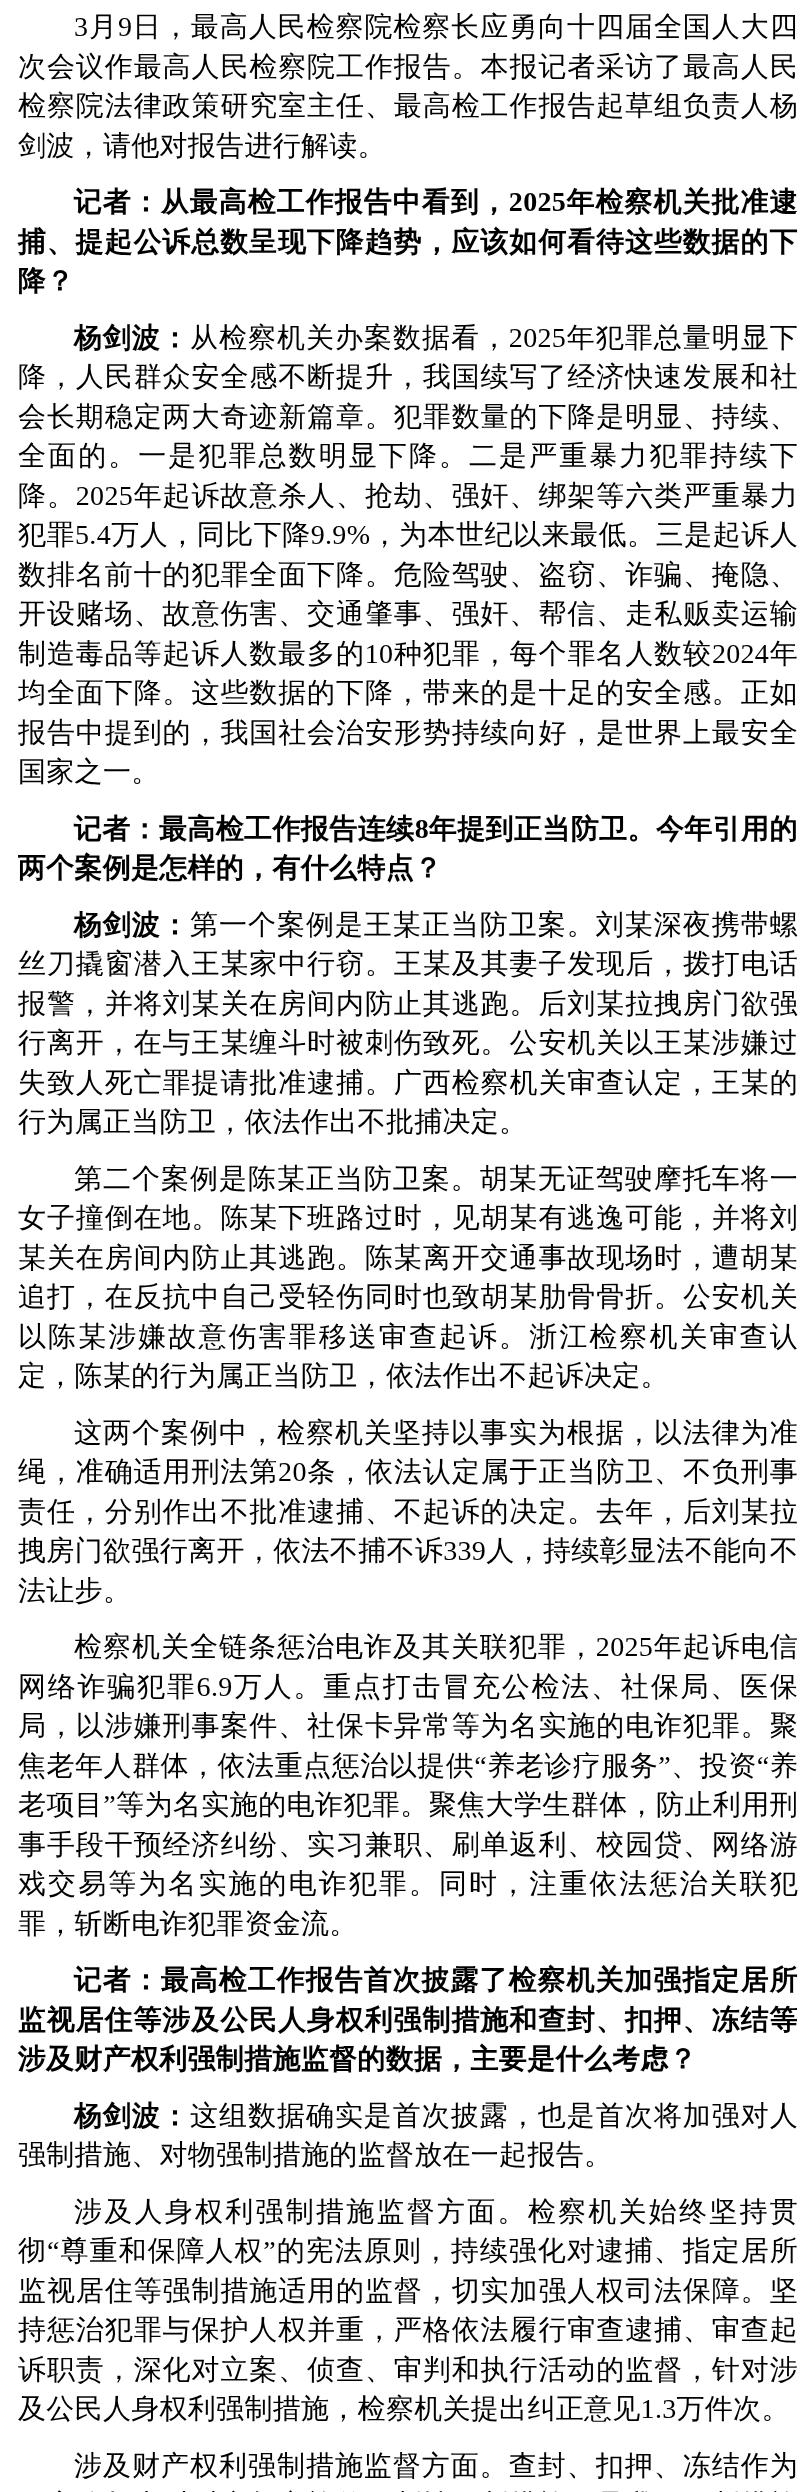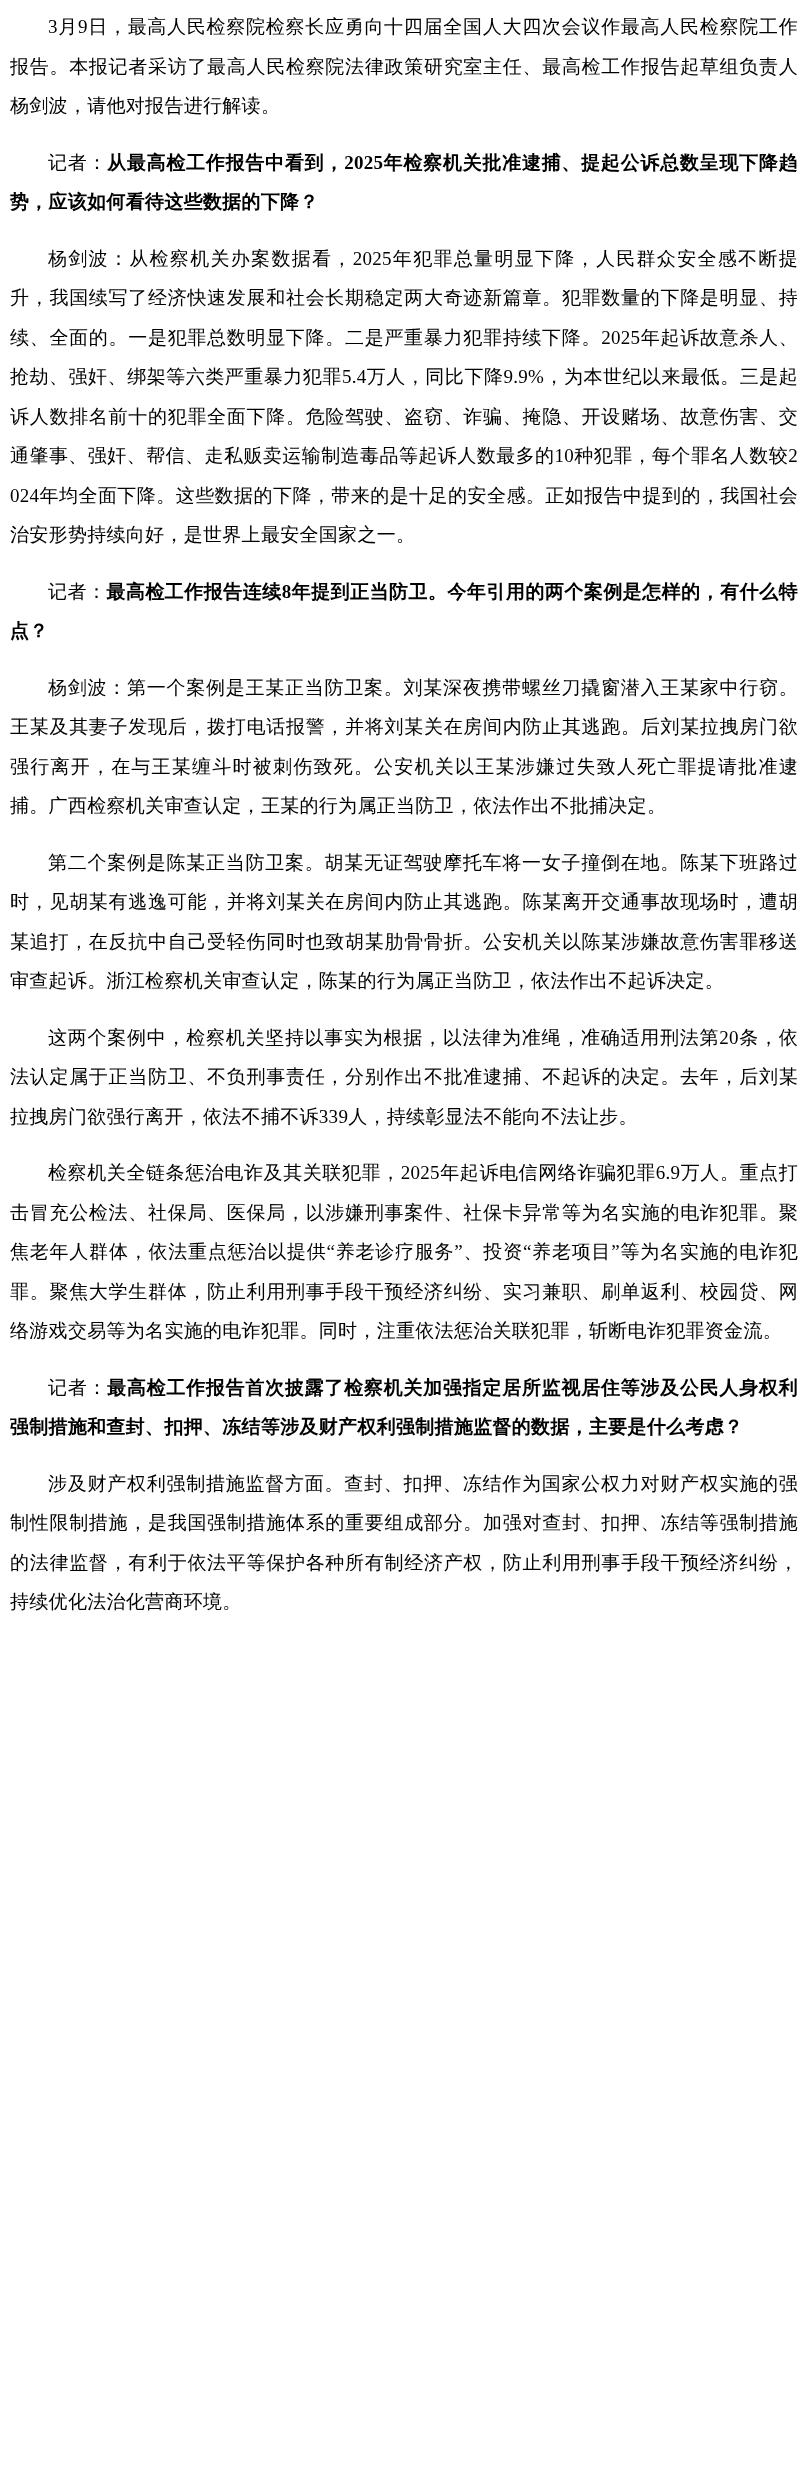--- a/index.html
+++ b/index.html
@@ -13,40 +13,42 @@
     font-family: "Liberation Serif", "DejaVu Serif", serif;
   }
   .article {
     box-sizing: border-box;
     width: 810px;
     min-height: 2492px;
     padding: 7px 12px 12px 10px;
     background: #ffffff;
   }
   p.para {
-    margin: 0 0 17px 0;
-    font-size: 19px;
+    margin: 0 0 17px 8px;
+    font-size: 28px;
     line-height: 39.5px;
     text-align: justify;
     text-justify: inter-character;
     text-indent: 2em;
     letter-spacing: 0.3px;
     word-break: break-all;
   }
   p.para:last-child { margin-bottom: 0; }
   p.question { font-weight: bold; }
-  .speaker { font-weight: normal; }
+  .speaker { font-weight: bold; }
 </style>
 </head>
 <body>
 
 <div class="article">
     <p class="para intro">3月9日，最高人民检察院检察长应勇向十四届全国人大四次会议作最高人民检察院工作报告。本报记者采访了最高人民检察院法律政策研究室主任、最高检工作报告起草组负责人杨剑波，请他对报告进行解读。</p>
     <p class="para question"><span class="speaker">记者：</span>从最高检工作报告中看到，2025年检察机关批准逮捕、提起公诉总数呈现下降趋势，应该如何看待这些数据的下降？</p>
     <p class="para answer"><span class="speaker">杨剑波：</span>从检察机关办案数据看，2025年犯罪总量明显下降，人民群众安全感不断提升，我国续写了经济快速发展和社会长期稳定两大奇迹新篇章。犯罪数量的下降是明显、持续、全面的。一是犯罪总数明显下降。二是严重暴力犯罪持续下降。2025年起诉故意杀人、抢劫、强奸、绑架等六类严重暴力犯罪5.4万人，同比下降9.9%，为本世纪以来最低。三是起诉人数排名前十的犯罪全面下降。危险驾驶、盗窃、诈骗、掩隐、开设赌场、故意伤害、交通肇事、强奸、帮信、走私贩卖运输制造毒品等起诉人数最多的10种犯罪，每个罪名人数较2024年均全面下降。这些数据的下降，带来的是十足的安全感。正如报告中提到的，我国社会治安形势持续向好，是世界上最安全国家之一。</p>
     <p class="para question"><span class="speaker">记者：</span>最高检工作报告连续8年提到正当防卫。今年引用的两个案例是怎样的，有什么特点？</p>
     <p class="para answer"><span class="speaker">杨剑波：</span>第一个案例是王某正当防卫案。刘某深夜携带螺丝刀撬窗潜入王某家中行窃。王某及其妻子发现后，拨打电话报警，并将刘某关在房间内防止其逃跑。后刘某拉拽房门欲强行离开，在与王某缠斗时被刺伤致死。公安机关以王某涉嫌过失致人死亡罪提请批准逮捕。广西检察机关审查认定，王某的行为属正当防卫，依法作出不批捕决定。</p>
     <p class="para continuation">第二个案例是陈某正当防卫案。胡某无证驾驶摩托车将一女子撞倒在地。陈某下班路过时，见胡某有逃逸可能，并将刘某关在房间内防止其逃跑。陈某离开交通事故现场时，遭胡某追打，在反抗中自己受轻伤同时也致胡某肋骨骨折。公安机关以陈某涉嫌故意伤害罪移送审查起诉。浙江检察机关审查认定，陈某的行为属正当防卫，依法作出不起诉决定。</p>
     <p class="para continuation">这两个案例中，检察机关坚持以事实为根据，以法律为准绳，准确适用刑法第20条，依法认定属于正当防卫、不负刑事责任，分别作出不批准逮捕、不起诉的决定。去年，后刘某拉拽房门欲强行离开，依法不捕不诉339人，持续彰显法不能向不法让步。</p>
     <p class="para continuation">检察机关全链条惩治电诈及其关联犯罪，2025年起诉电信网络诈骗犯罪6.9万人。重点打击冒充公检法、社保局、医保局，以涉嫌刑事案件、社保卡异常等为名实施的电诈犯罪。聚焦老年人群体，依法重点惩治以提供“养老诊疗服务”、投资“养老项目”等为名实施的电诈犯罪。聚焦大学生群体，防止利用刑事手段干预经济纠纷、实习兼职、刷单返利、校园贷、网络游戏交易等为名实施的电诈犯罪。同时，注重依法惩治关联犯罪，斩断电诈犯罪资金流。</p>
     <p class="para question"><span class="speaker">记者：</span>最高检工作报告首次披露了检察机关加强指定居所监视居住等涉及公民人身权利强制措施和查封、扣押、冻结等涉及财产权利强制措施监督的数据，主要是什么考虑？</p>
+    <p class="para answer"><span class="speaker">杨剑波：</span>这组数据确实是首次披露，也是首次将加强对人强制措施、对物强制措施的监督放在一起报告。</p>
+    <p class="para continuation">涉及人身权利强制措施监督方面。检察机关始终坚持贯彻“尊重和保障人权”的宪法原则，持续强化对逮捕、指定居所监视居住等强制措施适用的监督，切实加强人权司法保障。坚持惩治犯罪与保护人权并重，严格依法履行审查逮捕、审查起诉职责，深化对立案、侦查、审判和执行活动的监督，针对涉及公民人身权利强制措施，检察机关提出纠正意见1.3万件次。</p>
     <p class="para continuation">涉及财产权利强制措施监督方面。查封、扣押、冻结作为国家公权力对财产权实施的强制性限制措施，是我国强制措施体系的重要组成部分。加强对查封、扣押、冻结等强制措施的法律监督，有利于依法平等保护各种所有制经济产权，防止利用刑事手段干预经济纠纷，持续优化法治化营商环境。</p>
   </div>
 
 </body></html>

